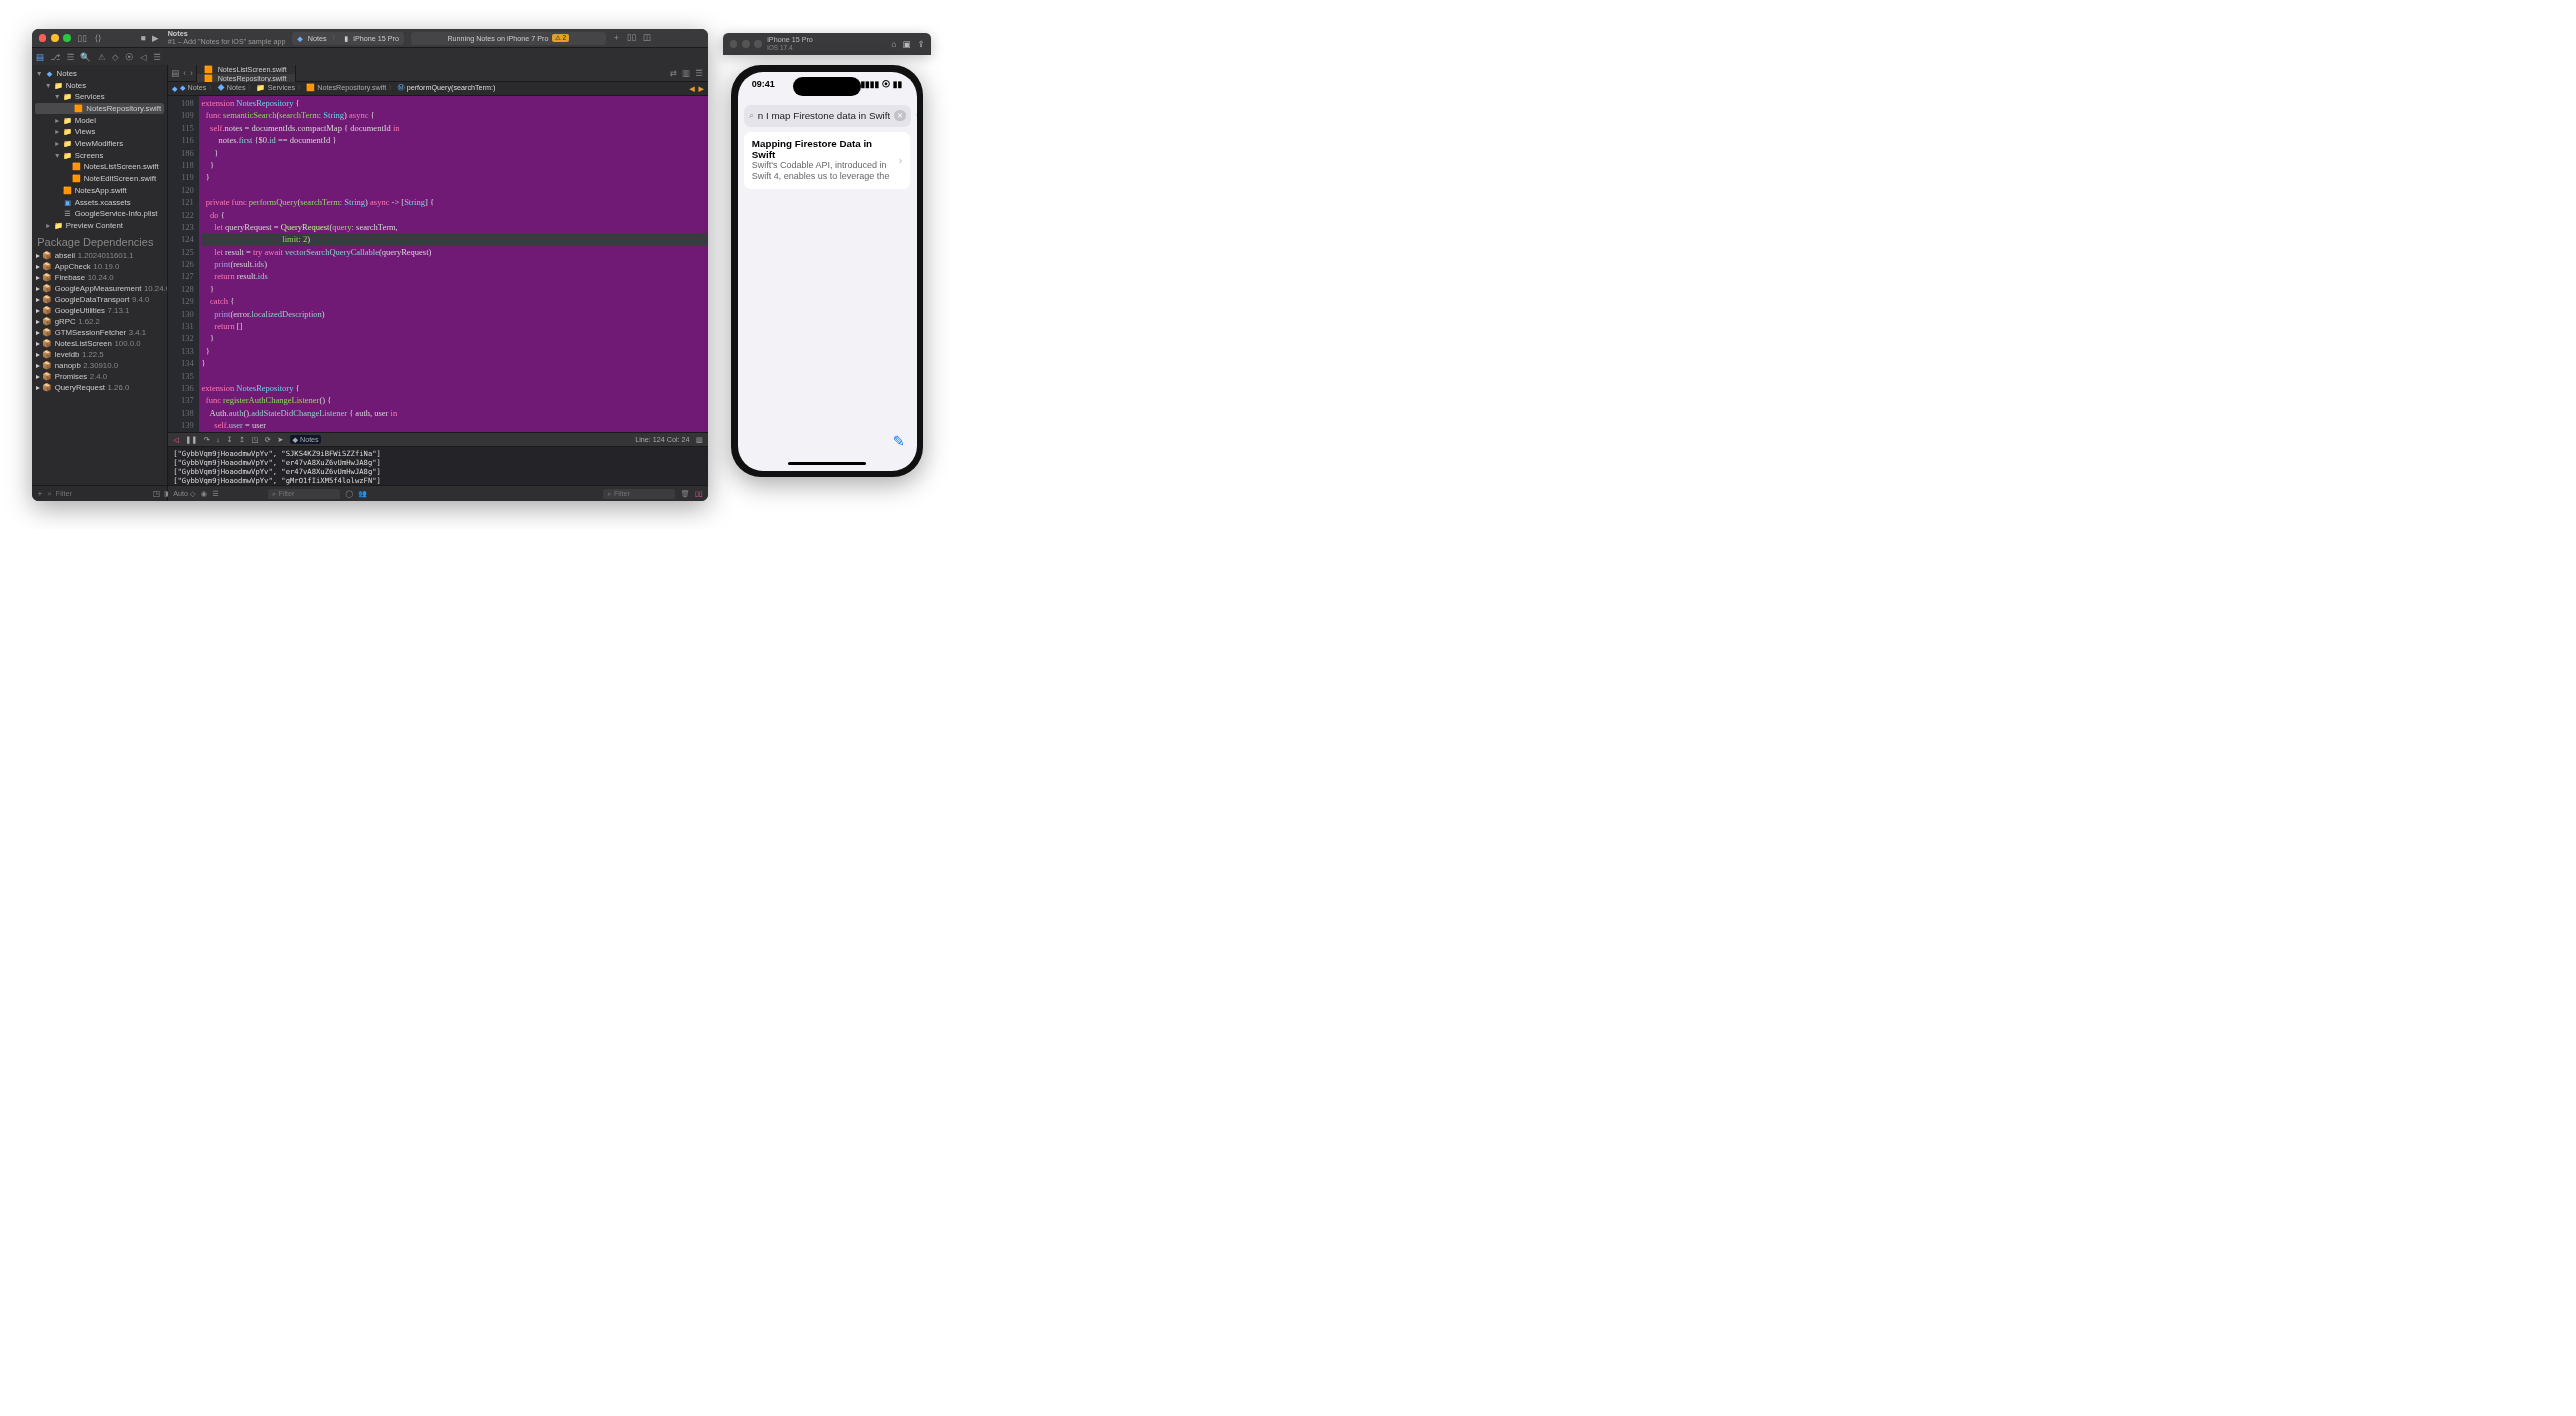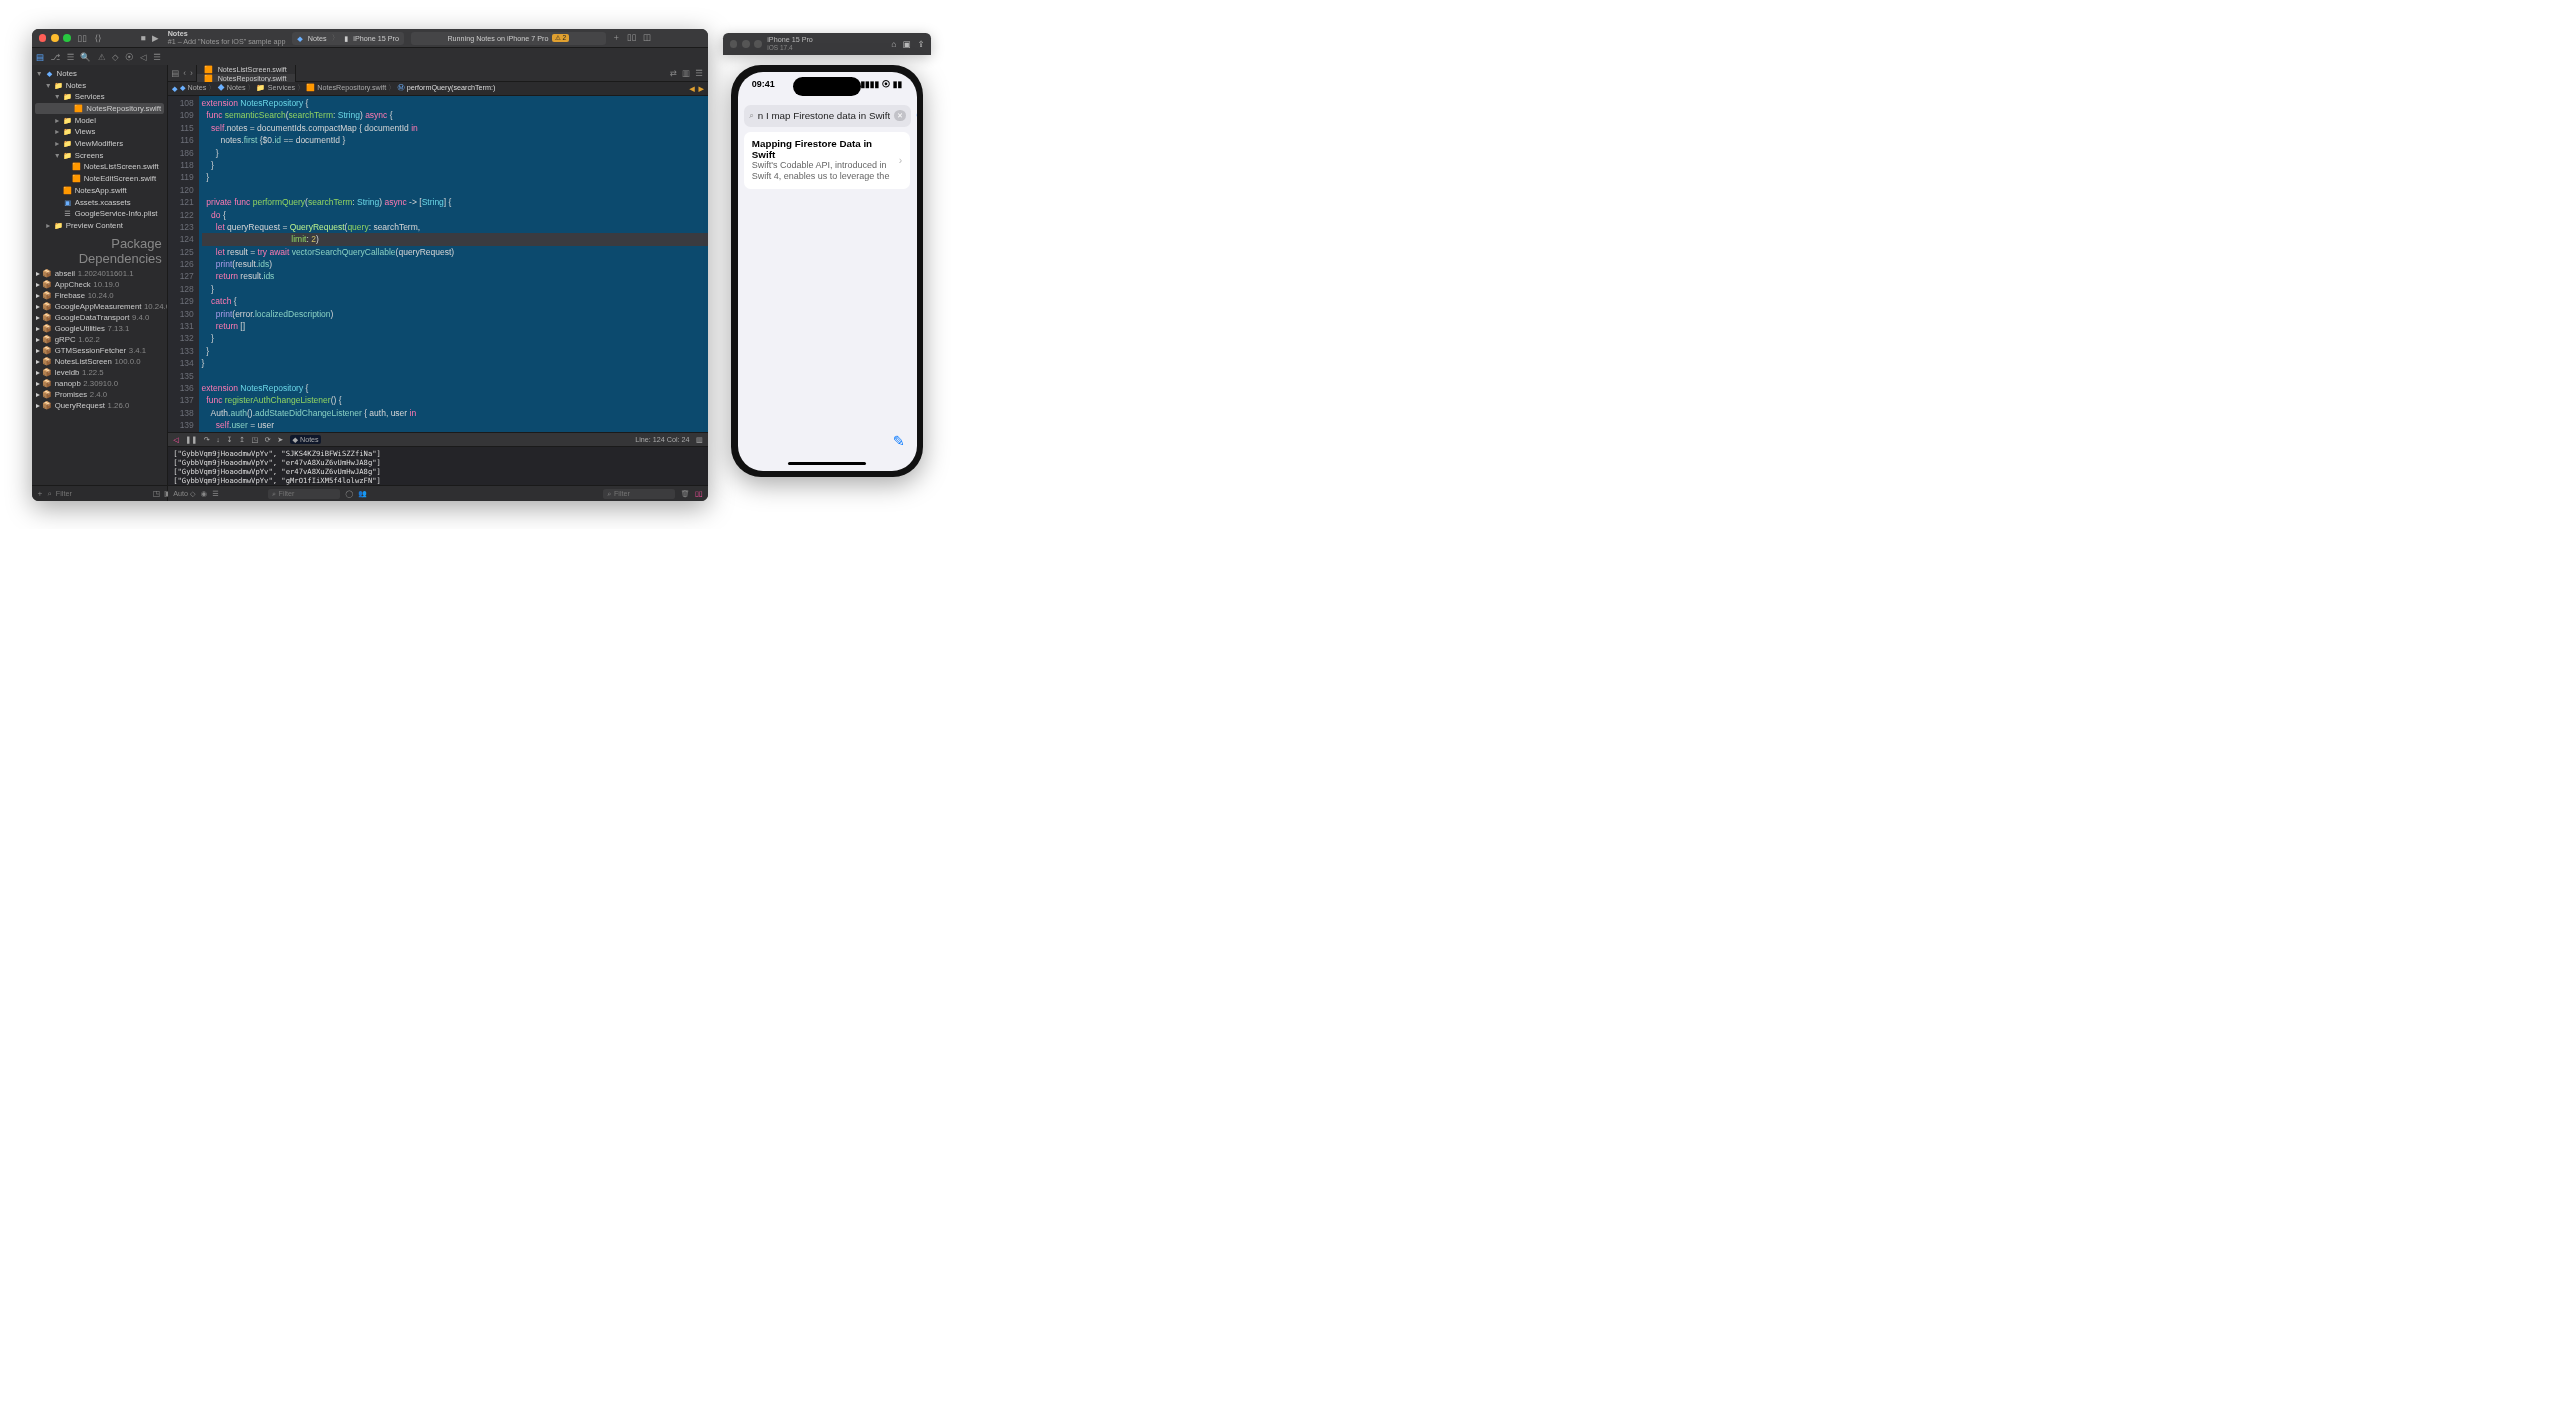--- a/index.html
+++ b/index.html
@@ -58,36 +58,36 @@
 .sidebar {
   width:136px; background:#2b2b2d; border-right:0.7px solid #1a1a1a;
   display:flex; flex-direction:column; font-size:7.8px; color:#ccc;
 }
 .tree { flex:1; overflow:auto; padding:2.6px 0;}
 .tree-row { display:flex; align-items:center; gap:2.6px; padding:0.7px 2.6px 0.7px 3.9px; height:11.7px;}
 .tree-row .disc { width:6.5px; text-align:center; color:#888;}
 .tree-row .ico { width:9px; text-align:center; font-size:7.2px;}
 .tree-row.sel { background:#4a4a4c; border-radius:2.6px; margin:0 2.6px; }
 .ico-app{color:#6bb0ff}.ico-folder{color:#888}.ico-swift{color:#ff8c3a}.ico-assets{color:#6bb0ff}.ico-plist{color:#aaa}.ico-pkg{color:#c0893c}
-.pkg-header { color:#888; font-size:13px; padding:5.2px 5.2px 1.3px; text-transform:none;text-align:right;}
+.pkg-header { color:#888; font-size:11px; padding:5.2px 5.2px 1.3px; text-transform:none;}
 .pkg-row { display:flex; align-items:center; gap:2.6px; padding:0.7px 3.9px; height:11px;}
 .pkg-ver { color:#888; }
 .sidebar-bottom { height:15.6px; border-top:0.7px solid #1a1a1a; display:flex; align-items:center; gap:3.9px; padding:0 3.9px; color:#888;}
 .sb-filter { flex:1; background:transparent; border:none; outline:none; color:#ccc; font-size:7.2px;}
 .editor-area { flex:1; display:flex; flex-direction:column; min-width:0;}
 .tabbar { height:17px; background:#2f2f31; display:flex; align-items:stretch; border-bottom:0.7px solid #1a1a1a;}
 .tab-history { width:29px; display:flex; align-items:center; justify-content:center; gap:3.9px; color:#888; border-right:0.7px solid #1a1a1a;}
 .etab { display:flex; align-items:center; gap:3.9px; padding:0 7.8px; font-size:7.2px; color:#ccc; border-right:0.7px solid #1a1a1a;}
 .etab .ico-swift{font-size:7.2px}
 .etab.active { background:#3a3a3c; }
 .tab-right { margin-left:auto; display:flex; align-items:center; gap:5.2px; padding:0 5.2px; color:#888;}
 .jumpbar { height:13.7px; background:#2b2b2d; display:flex; align-items:center; font-size:7.2px; color:#aaa; padding:0 3.9px; gap:2.6px; border-bottom:0.7px solid #1a1a1a;}
 .jumpbar .sep{color:#666}
 .jumpbar .jb-right{margin-left:auto; display:flex; gap:3.9px;}
-.code-scroll { flex:1; overflow:hidden; background:#0c4a6e; display:flex; font-family:Liberation Sans, sans-serif; font-size:8.5px; line-height:12.4px;}
+.code-scroll { flex:1; overflow:hidden; background:#701a75; display:flex; font-family:Liberation Serif, serif; font-size:8.5px; line-height:12.4px;}
 .gutter { width:31px; text-align:right; padding:1.3px 5.2px 1.3px 0; color:#6c6f78; background:#292a2f; user-select:none;}
 .gutter div{height:12.4px}
 .code { flex:1; padding:1.3px 0 1.3px 2.6px; white-space:pre; color:#d6d6d6; position:relative;}
 .code .line{height:12.4px; display:block;}
 .code .hl-line{ background:#3a3b40; display:block; height:12.4px;}
 .k-keyword{color:#ff7ab2}
 .k-type{color:#6bd6e6}
 .k-type2{color:#baf28f}
 .k-func{color:#91d462}
 .k-number{color:#d0bf69}

